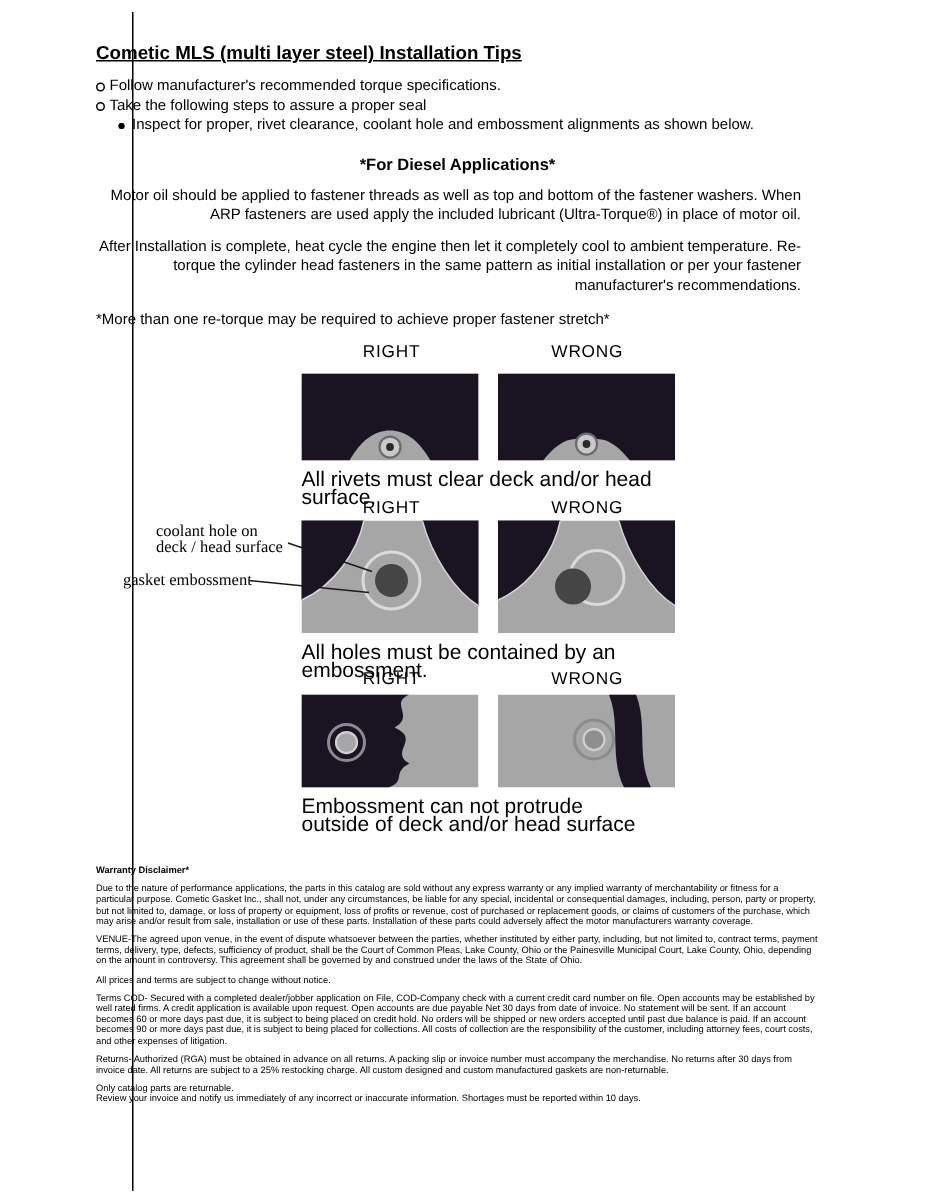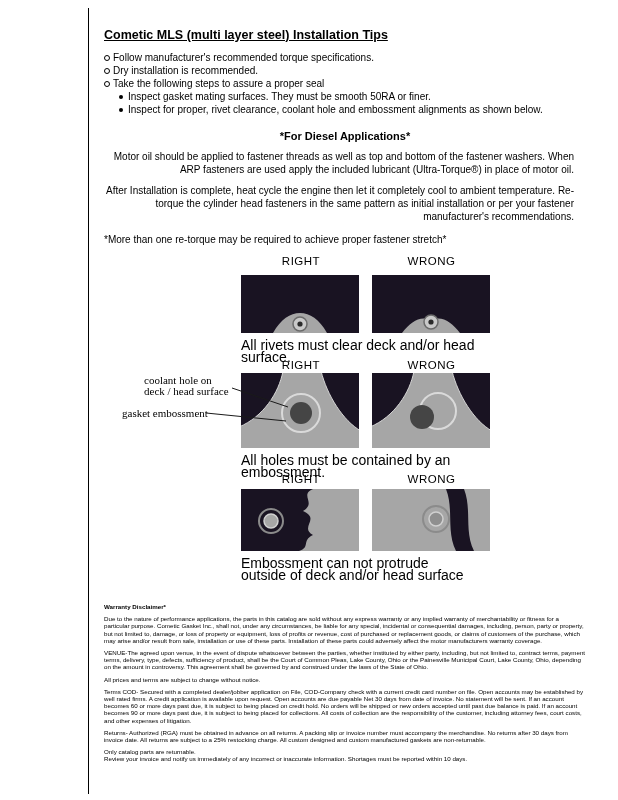--- a/index.html
+++ b/index.html
@@ -1,19 +1,19 @@
 <!DOCTYPE html>
 <html><head>
 <meta charset="utf-8">
 <style>
   html,body{margin:0;padding:0;background:#ffffff;}
   .page{position:relative;width:618px;height:800px;background:#ffffff;overflow:hidden;
         font-family:"Liberation Sans", sans-serif;color:#000;}
   .left-rule{position:absolute;left:88px;top:8px;width:1px;height:786px;background:#000;}
-  .content{margin-left:100px;padding-left:4px;width:482px;position:relative;}
+  .content{margin-left:60px;padding-left:4px;width:482px;position:relative;}
   .title{font-size:12.5px;font-weight:bold;text-decoration:underline;margin:28px 0 0 0;}
   ul.tips{list-style:none;margin:9px 0 0 0;padding:0;font-size:10px;line-height:13px;}
   ul.tips li{position:relative;padding-left:9px;}
   ul.tips li.sub{margin-left:15px;}
   .bullet-o{position:absolute;left:0;top:3.5px;width:4px;height:4px;border:1px solid #000;border-radius:50%;}
   .bullet-f{position:absolute;left:0;top:4.5px;width:4px;height:4px;background:#000;border-radius:50%;}
   .diesel-h{font-size:11px;font-weight:bold;margin:14px 0 0 0;text-align:center;}
   .para{font-size:10px;line-height:13px;margin:8px 0 0 0;width:470px;text-align:right;}
   .note{font-size:10px;margin:11px 0 0 0;}
   .figs{position:relative;height:332px;margin-top:10px;}
@@ -33,23 +33,22 @@
 <body>
 
 <div class="page">
   <div class="left-rule"></div>
 
   <div class="content">
     <h1 class="title">Cometic MLS (multi layer steel) Installation Tips</h1>
 
     <ul class="tips">
       <li><span class="bullet-o"></span><span>Follow manufacturer's recommended torque specifications.</span></li>
-      <li><span class="bullet-o"></span><span>Dry installation is recommended.</span></li>
       <li><span class="bullet-o"></span><span>Take the following steps to assure a proper seal</span></li>
-      <li class="sub"><span class="bullet-f"></span><span>Inspect gasket mating surfaces.  They must be smooth 50RA or finer.</span></li>
+      <li class="sub"><span class="bullet-f"></span></li>
       <li class="sub"><span class="bullet-f"></span><span>Inspect for proper, rivet clearance, coolant hole and embossment alignments as shown below.</span></li>
     </ul>
 
     <h2 class="diesel-h">*For Diesel Applications*</h2>
     <p class="para">Motor oil should be applied to fastener threads as well as top and bottom of the fastener washers. When ARP fasteners are used apply the included lubricant (Ultra-Torque®) in place of motor oil.</p>
     <p class="para">After Installation is complete, heat cycle the engine then let it completely cool to ambient temperature. Re-torque the cylinder head fasteners in the same pattern as initial installation or per your fastener manufacturer's recommendations.</p>
     <p class="note">*More than one re-torque may be required to achieve proper fastener stretch*</p>
 
     <div class="figs">
 

